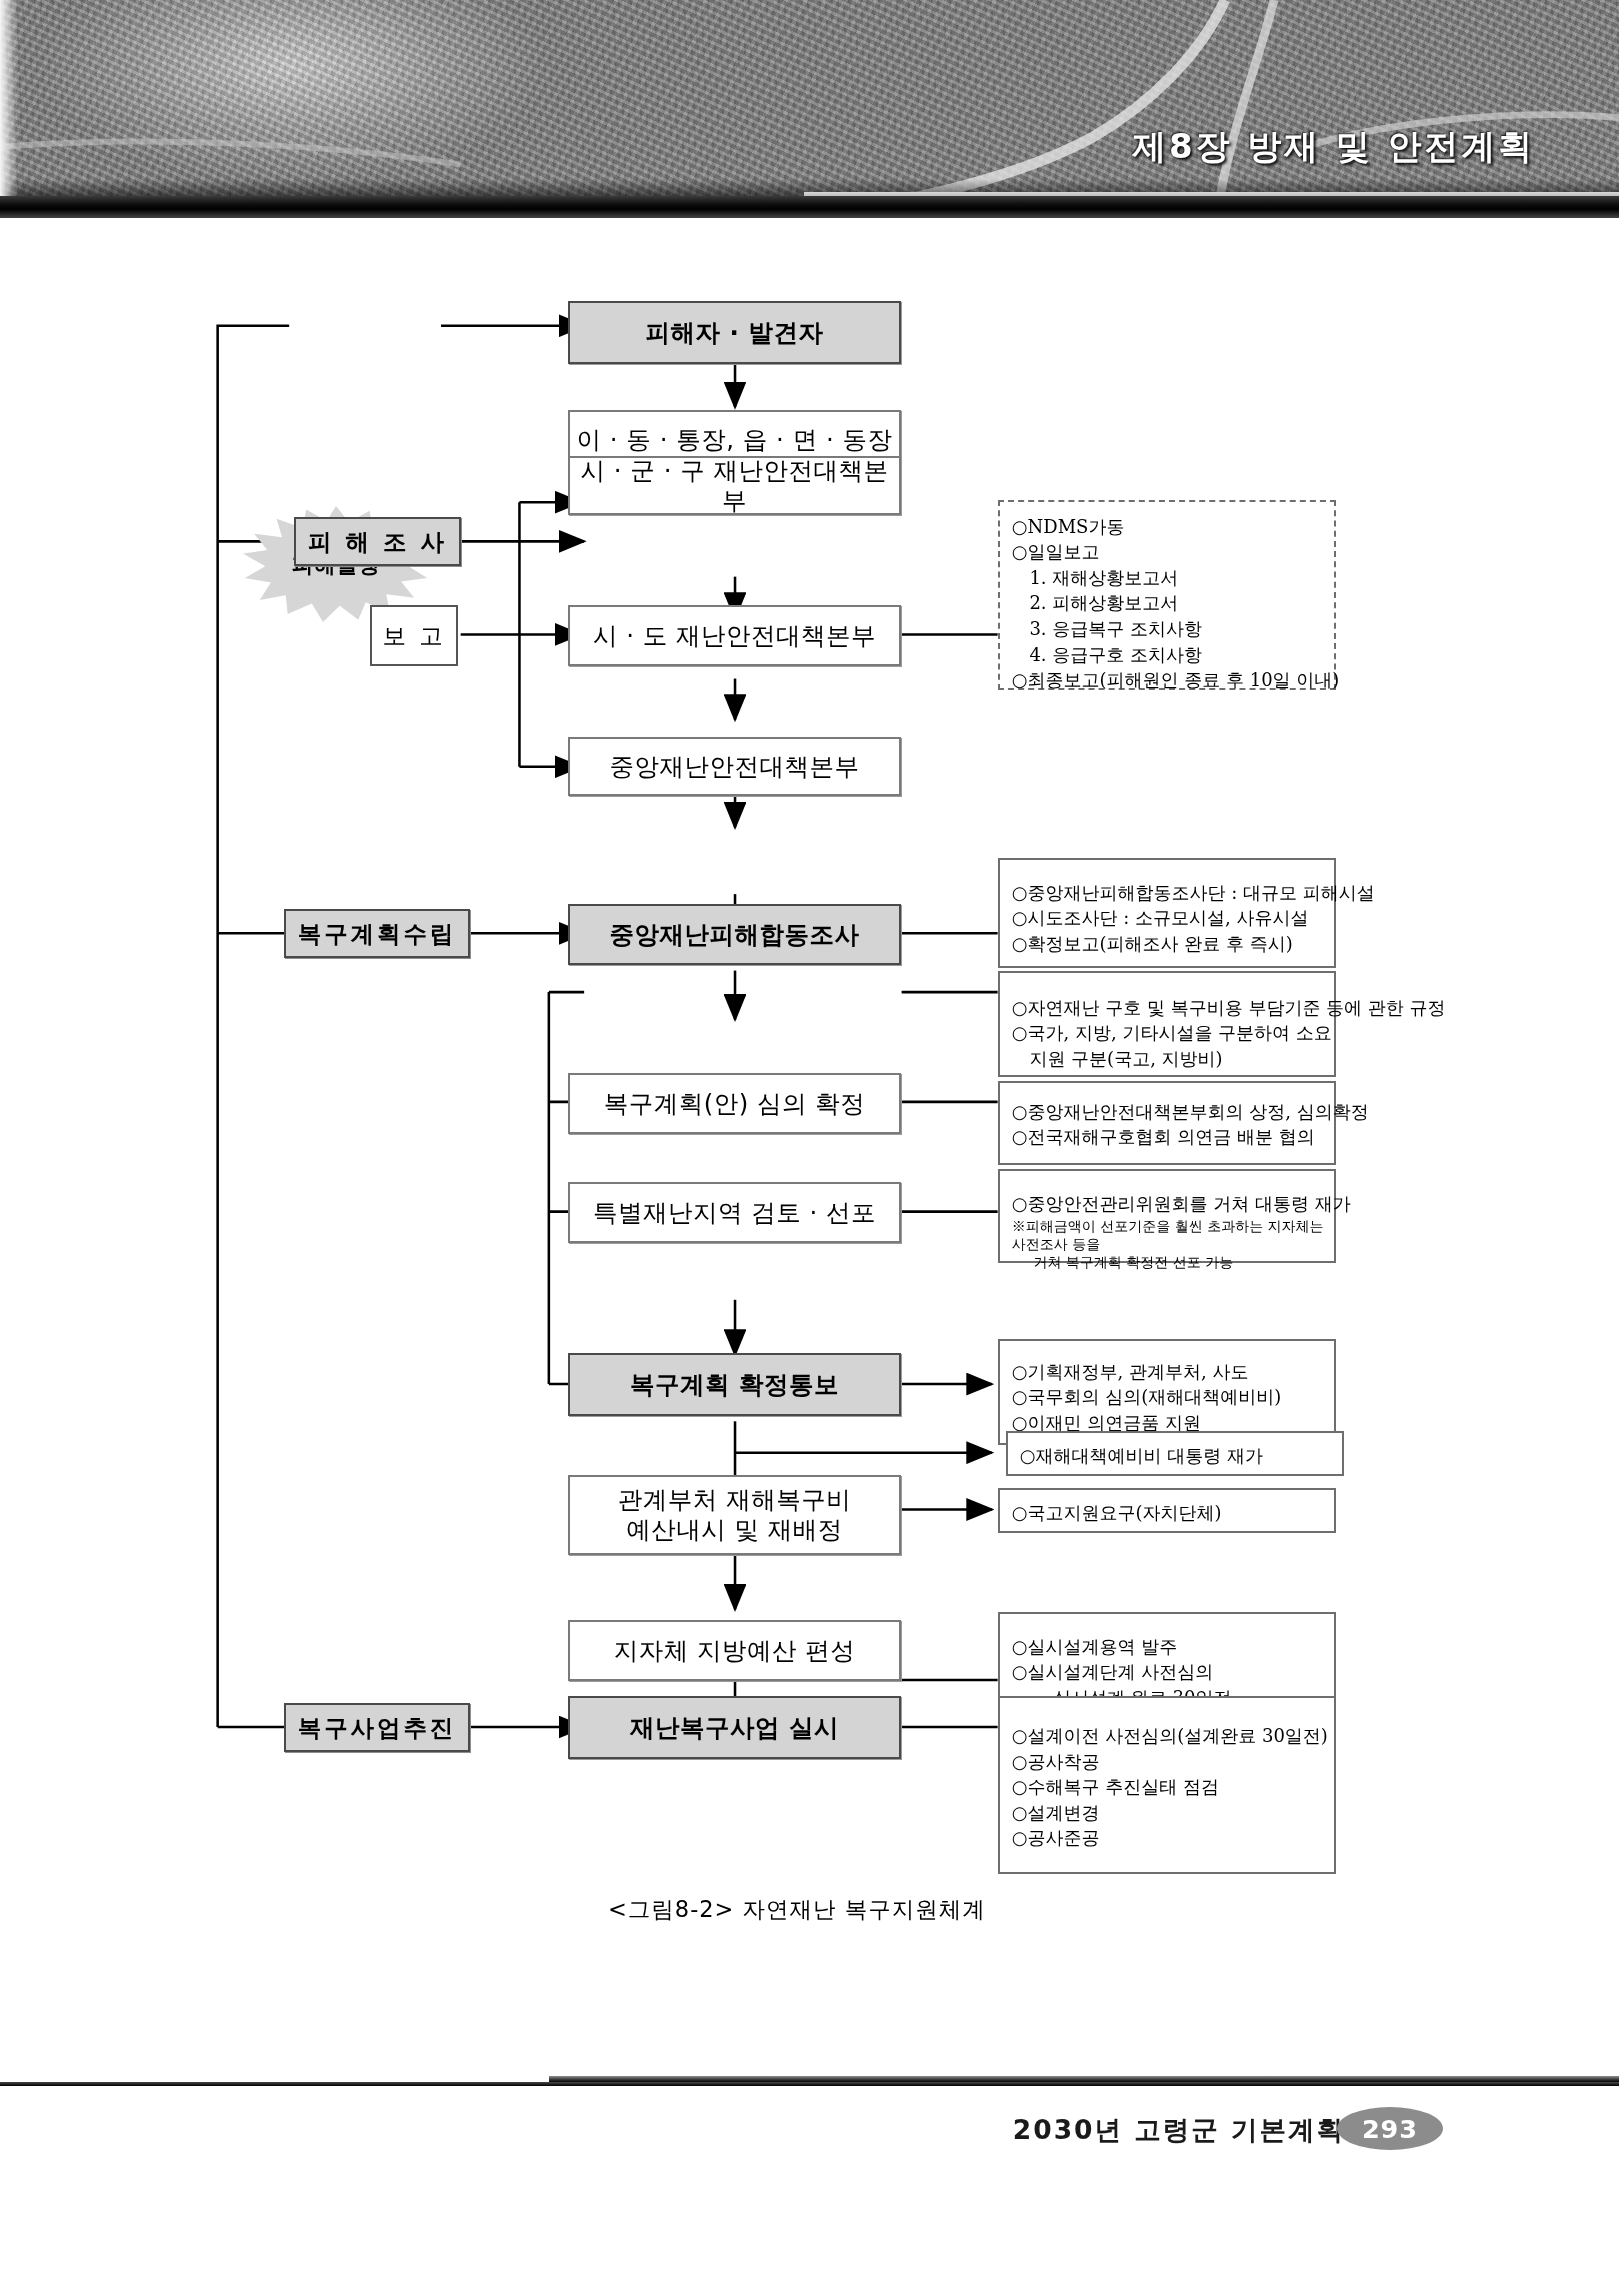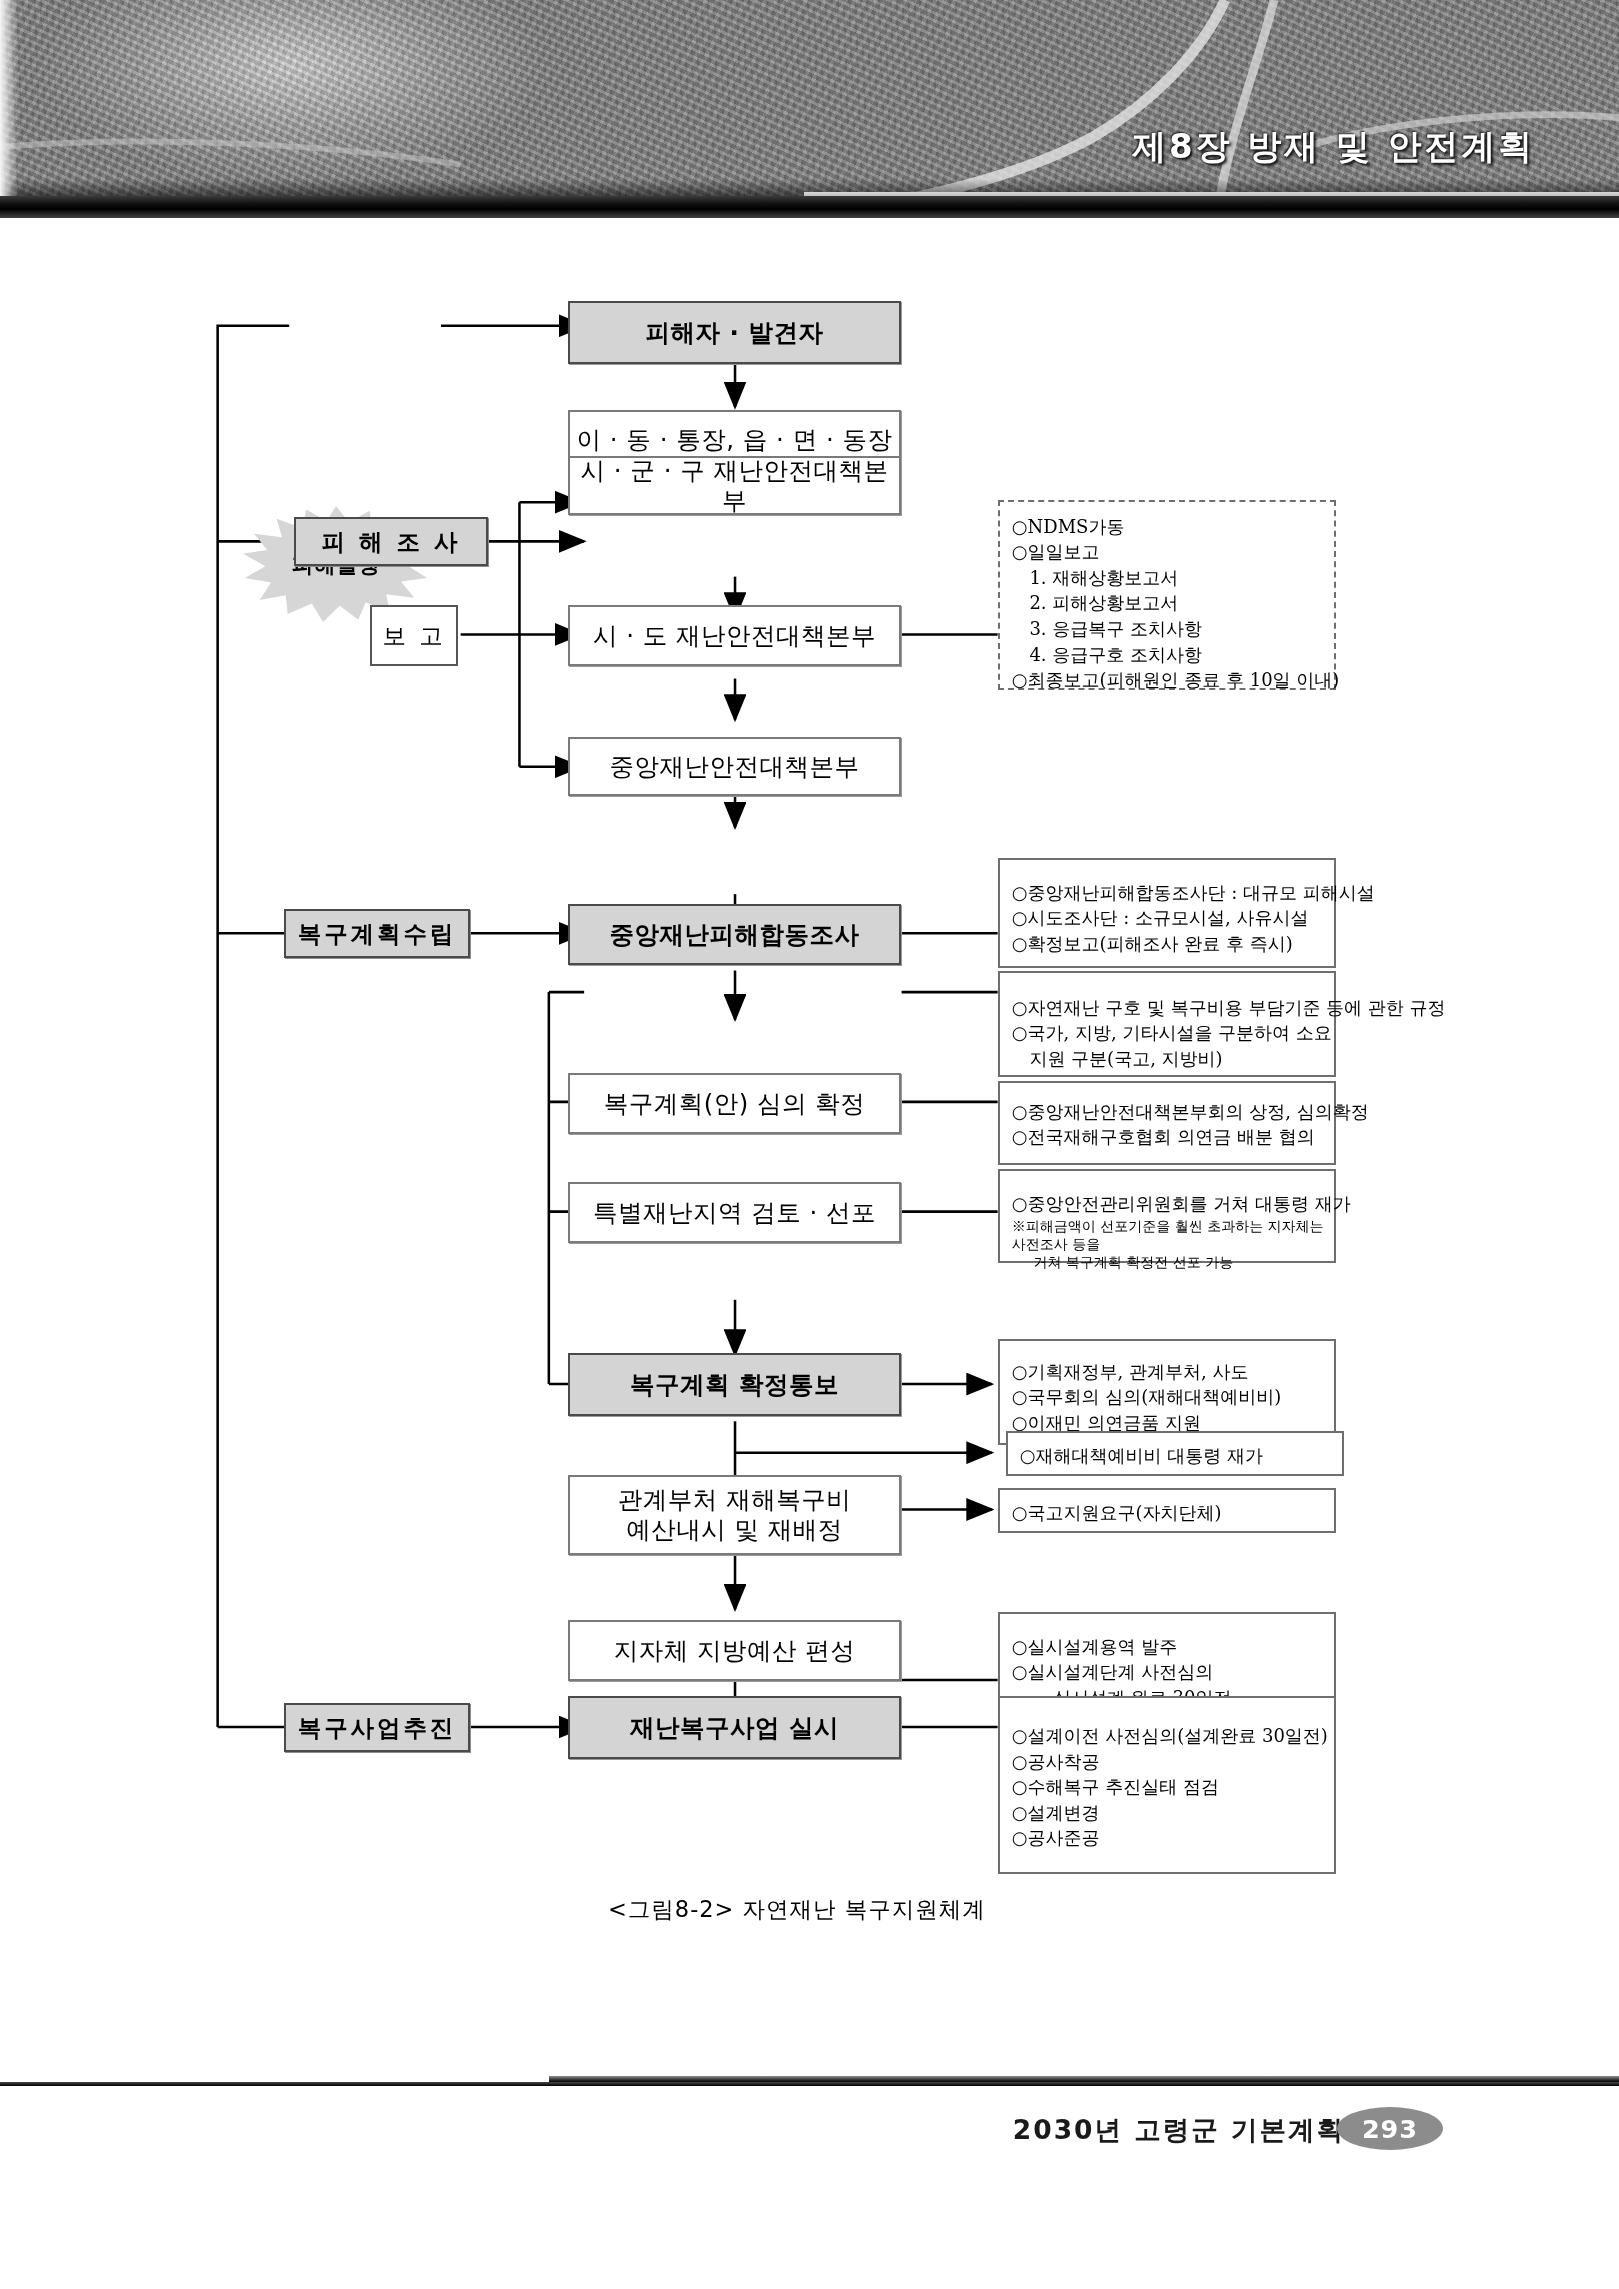--- a/index.html
+++ b/index.html
@@ -166,21 +166,21 @@
 
       <path d="M920,1540 L1018,1540"></path>
     </g>
   </svg>
 
   <div class="burst">
     <div class="star"></div>
     <div class="btxt">피해발생</div>
   </div>
 
-  <div class="stagebox" style="left:294px;top:299px;width:194px;height:49px;">
+  <div class="stagebox" style="left:294px;top:299px;width:167px;height:49px;">
     <span class="lbl">피 해 조 사</span>
   </div>
   <div class="stagebox" style="left:284px;top:691px;width:186px;height:49px;">
     <span class="lbl">복구계획수립</span>
   </div>
   <div class="stagebox" style="left:284px;top:1485px;width:186px;height:49px;">
     <span class="lbl">복구사업추진</span>
   </div>
 
   <div class="reportbox" style="left:370px;top:387px;width:88px;height:61px;">

